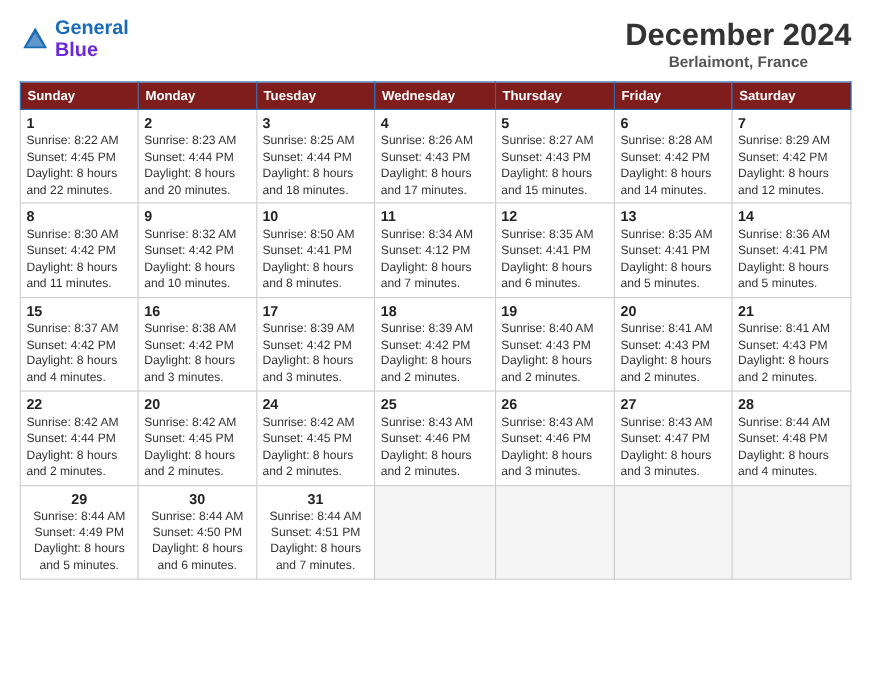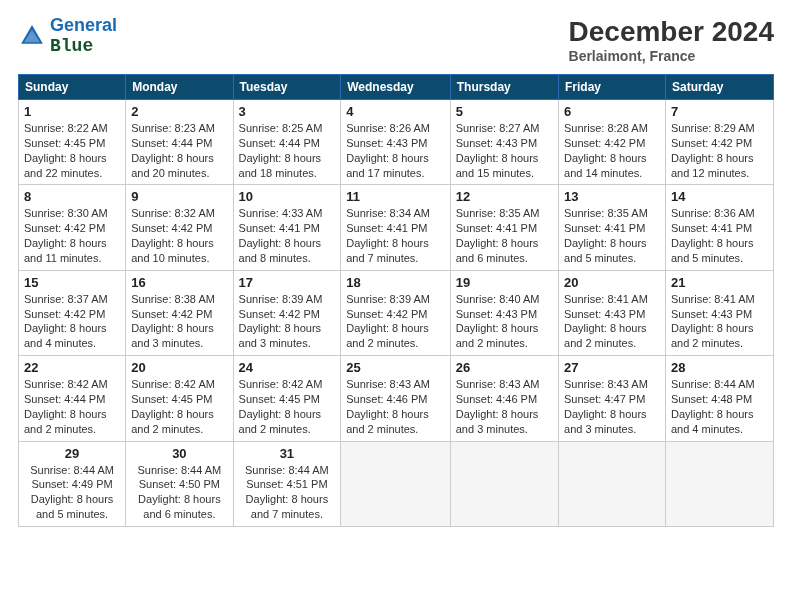--- a/index.html
+++ b/index.html
@@ -34,39 +34,39 @@
       line-height: 1.1;
     }
     .logo-text span {
       color: #1a6bb5;
     }
     .logo-icon {
       width: 28px;
       height: 28px;
     }
     .title-block {
-      text-align: left;
+      text-align: center;
     }
     .month-title {
       font-size: 28px;
       font-weight: bold;
       color: #333;
     }
     .location {
       font-size: 14px;
       color: #555;
       font-weight: bold;
     }
     .calendar {
       width: 100%;
       border-collapse: collapse;
       font-size: 10px;
     }
     .calendar th {
-      background: #0c4a6e;
+      background: #7f1d1d;
       color: #fff;
       text-align: left;
       padding: 5px 6px;
       font-size: 12px;
       font-weight: bold;
       border: 1px solid #2a6ab5;
     }
     .calendar td {
       border: 1px solid #ccc;
       vertical-align: top;
@@ -100,21 +100,21 @@
 
 <div class="page">
   <div class="header">
     <div class="logo">
       <svg class="logo-icon" viewBox="0 0 36 36">
         <polygon points="18,4 32,28 4,28" fill="#1a6bb5"></polygon>
         <polygon points="18,10 28,26 8,26" fill="#fff" opacity="0.3"></polygon>
       </svg>
       <div class="logo-text">
         <div><span>General</span></div>
-        <div><span style="color:#14532d;font-family:Liberation Mono, monospace;">Blue</span></div>
+        <div><span style="color:#6d28d9;">Blue</span></div>
       </div>
     </div>
     <div class="title-block">
       <div class="month-title">December 2024</div>
       <div class="location">Berlaimont, France</div>
     </div>
   </div>
 
   <table class="calendar">
     <thead>
@@ -181,28 +181,28 @@
 Daylight: 8 hours and 11 minutes.</div>
           </td>
           <td>
             <span class="day-num">9</span>
             <div class="day-info">Sunrise: 8:32 AM
 Sunset: 4:42 PM
 Daylight: 8 hours and 10 minutes.</div>
           </td>
           <td>
             <span class="day-num">10</span>
-            <div class="day-info">Sunrise: 4:33 AM
+            <div class="day-info">Sunrise: 8:50 AM
 Sunset: 4:41 PM
 Daylight: 8 hours and 8 minutes.</div>
           </td>
           <td>
             <span class="day-num">11</span>
             <div class="day-info">Sunrise: 8:34 AM
-Sunset: 4:41 PM
+Sunset: 4:12 PM
 Daylight: 8 hours and 7 minutes.</div>
           </td>
           <td>
             <span class="day-num">12</span>
             <div class="day-info">Sunrise: 8:35 AM
 Sunset: 4:41 PM
 Daylight: 8 hours and 6 minutes.</div>
           </td>
           <td>
             <span class="day-num">13</span>

